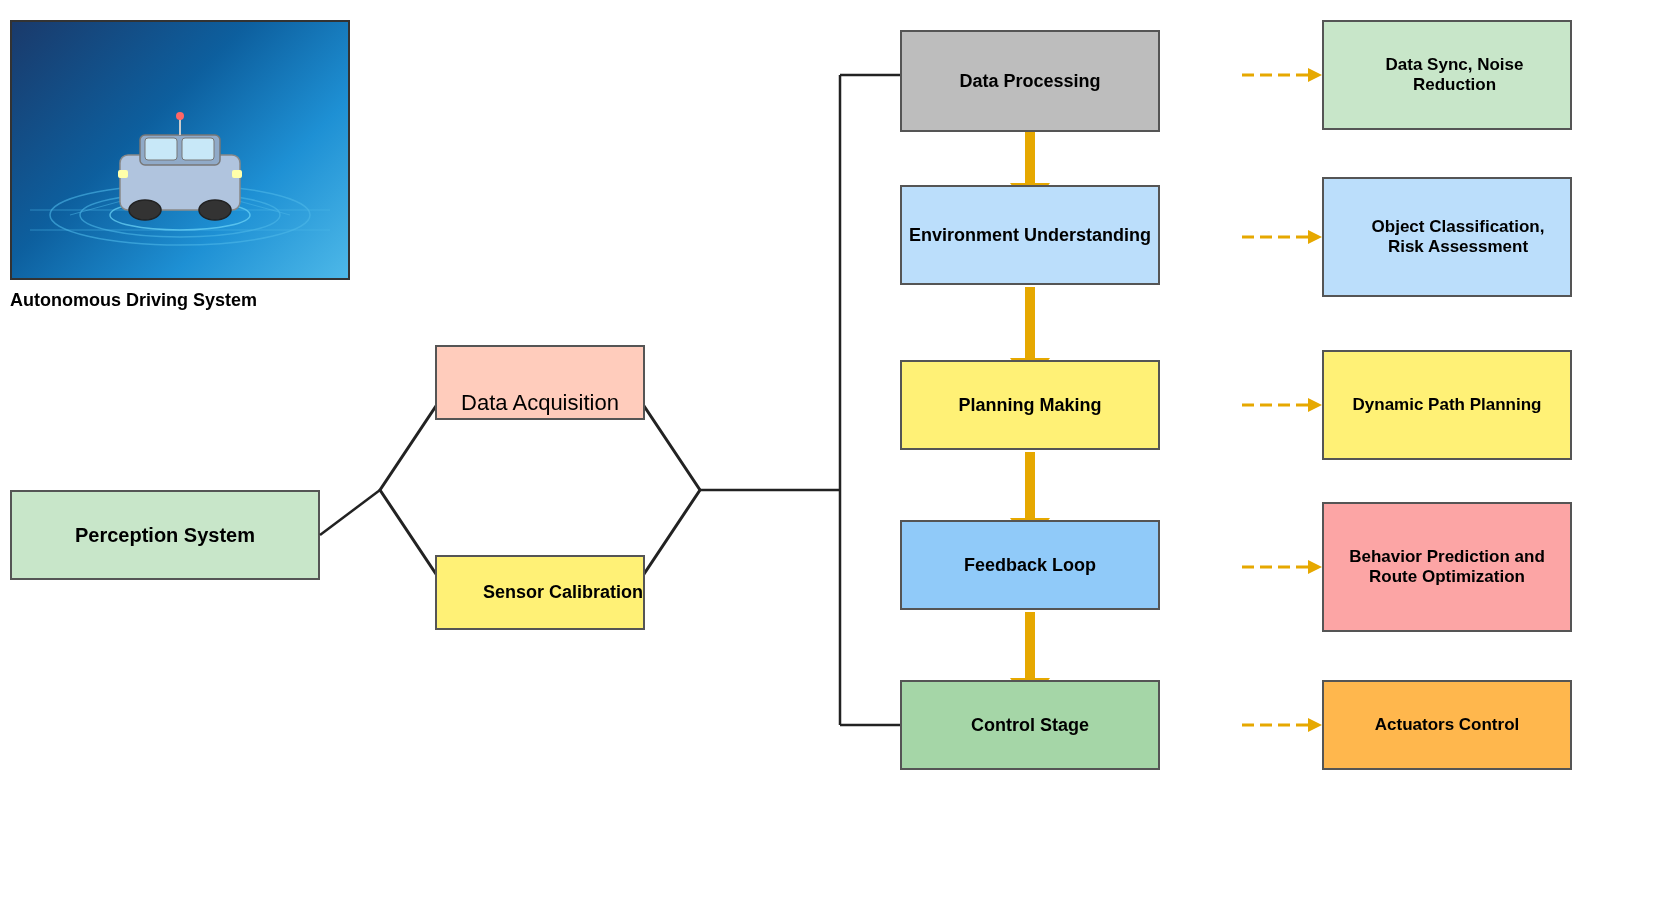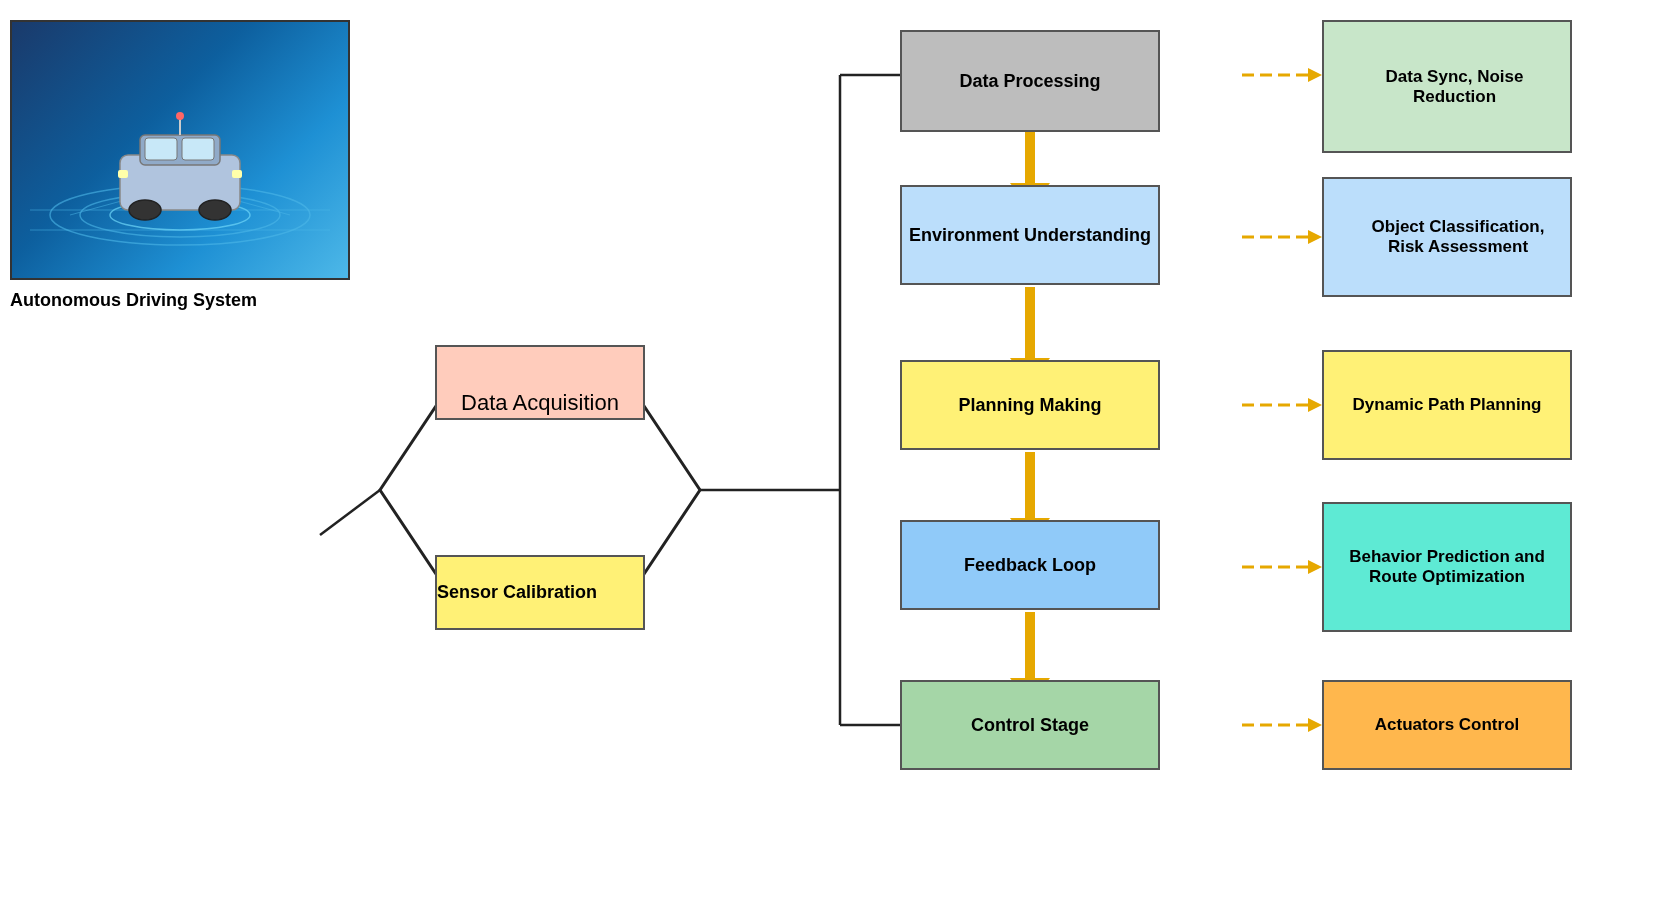--- a/index.html
+++ b/index.html
@@ -208,20 +208,23 @@
       <rect x="88" y="130" width="10" height="8" rx="2" fill="#ffffaa"></rect>
       <rect x="202" y="130" width="10" height="8" rx="2" fill="#ffffaa"></rect>
 
       <line x1="150" y1="95" x2="150" y2="78" stroke="#ccc" stroke-width="2"></line>
       <circle cx="150" cy="76" r="4" fill="#ff6666"></circle>
     </svg>
   </div>
 
   <div class="ads-label">Autonomous Driving System</div>
 
+  <div class="perception-box">
+    <span class="perception-label">Perception System</span>
+  </div>
 </div>
 
 <svg style="position:absolute;top:0;left:0;width:1680px;height:900px;pointer-events:none;" xmlns="http://www.w3.org/2000/svg">
 
   <polygon points="460,370 620,370 700,490 620,610 460,610 380,490" fill="none" stroke="#222" stroke-width="3"></polygon>
 
   <line x1="320" y1="535" x2="380" y2="490" stroke="#222" stroke-width="2.5"></line>
 
   <line x1="700" y1="490" x2="840" y2="490" stroke="#222" stroke-width="2.5"></line>
 
@@ -261,21 +264,21 @@
 
   <line x1="1242" y1="725" x2="1308" y2="725" stroke="#e6a800" stroke-width="3" stroke-dasharray="12,6"></line>
   <polygon points="1308,718 1308,732 1322,725" fill="#e6a800"></polygon>
 
 </svg>
 
 <div style="position:absolute; left:435px; top:345px; width:210px; height:75px; background:#ffccbc; border:2px solid #555; display:flex; align-items:center; justify-content:center; text-align:center;">
   <span style="font-weight:normal; font-size:22px;margin-top:40px;">Data Acquisition</span>
 </div>
 
-<div style="position:absolute; left:435px; top:555px; width:210px; height:75px; background:#fff176; border:2px solid #555; display:flex; align-items:center; justify-content:flex-start; text-align:center;">
+<div style="position:absolute; left:435px; top:555px; width:210px; height:75px; background:#fff176; border:2px solid #555; display:flex; align-items:center; justify-content:flex-end; text-align:center;">
   <span style="font-weight:bold; font-size:18px;">Sensor Calibration</span>
 </div>
 
 <div class="flow-box box-data-processing" style="left:900px; top:30px;">
   <span>Data Processing</span>
 </div>
 
 <div class="flow-box box-env-understanding" style="left:900px; top:185px;">
   <span>Environment Understanding</span>
 </div>
@@ -285,31 +288,31 @@
 </div>
 
 <div class="flow-box box-feedback-loop" style="left:900px; top:520px;">
   <span>Feedback Loop</span>
 </div>
 
 <div class="flow-box box-control-stage" style="left:900px; top:680px;">
   <span>Control Stage</span>
 </div>
 
-<div class="detail-box box-data-sync" style="left:1322px; top:20px; width:250px; height:133px; background:#c8e6c9;padding-left:25px;">
+<div class="detail-box box-data-sync" style="left:1322px; top:20px; width:250px; height:110px; background:#c8e6c9;padding-left:25px;">
   <span>Data Sync, Noise Reduction</span>
 </div>
 
 <div class="detail-box box-obj-classification" style="left:1322px; top:177px; width:250px; height:120px; background:#bbdefb;">
   <span>Object Classification, Risk Assessment</span>
 </div>
 
 <div class="detail-box box-dynamic-path" style="left:1322px; top:350px; width:250px; height:110px; background:#fff176;">
   <span>Dynamic Path Planning</span>
 </div>
 
-<div class="detail-box box-behavior-prediction" style="left:1322px; top:502px; width:250px; height:130px; background:#5eead4;">
+<div class="detail-box box-behavior-prediction" style="left:1322px; top:502px; width:250px; height:130px; background:#fca5a5;">
   <span>Behavior Prediction and Route Optimization</span>
 </div>
 
 <div class="detail-box box-actuators" style="left:1322px; top:680px; width:250px; height:90px; background:#ffb74d;">
   <span>Actuators Control</span>
 </div>
 
 </body></html>

